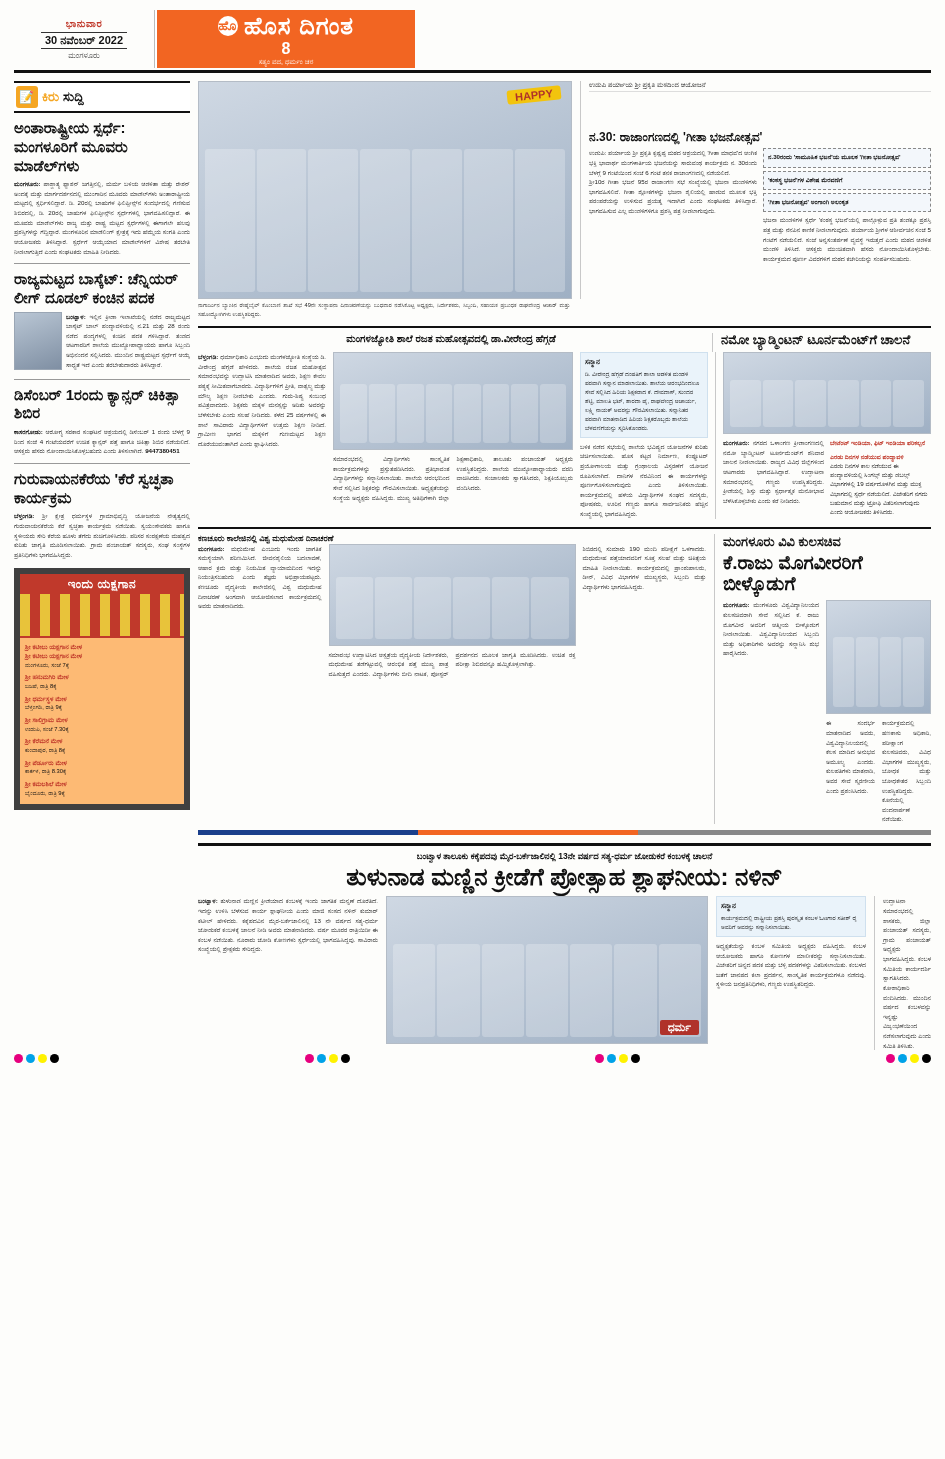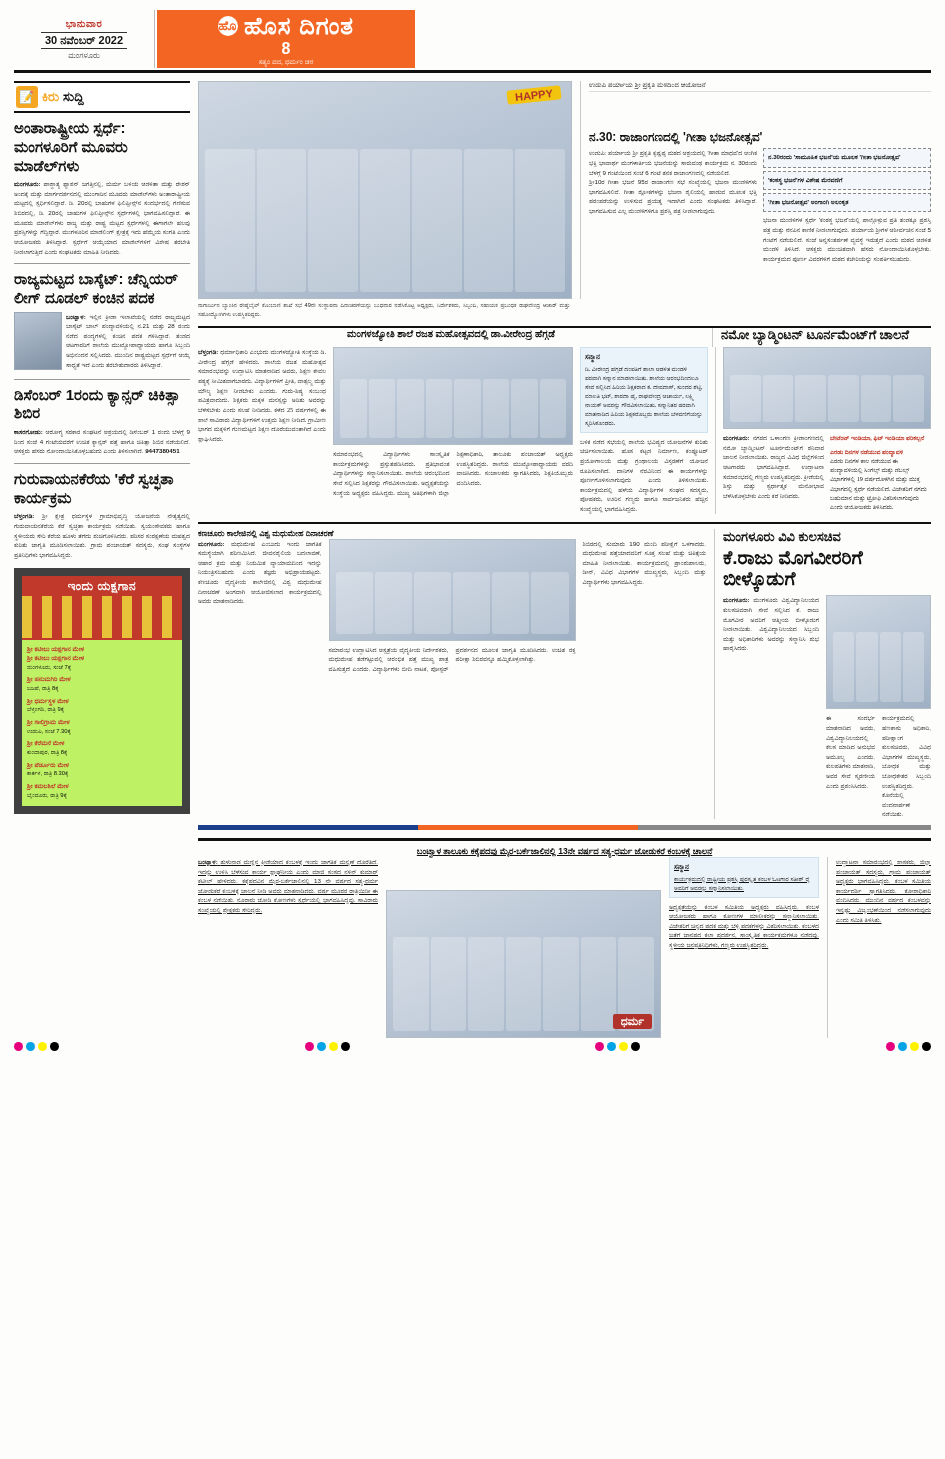--- a/index.html
+++ b/index.html
@@ -41,40 +41,40 @@
   .kirusuddi .t2{font-size:13px;font-weight:bold;color:#111;}
 
   .rail-head{font-size:15px;font-weight:bold;line-height:1.25;margin:6px 0 4px;color:#111;}
   .rail-sep{border-top:1px solid #999;margin:7px 0 5px;}
 
   .photo{background:linear-gradient(160deg,#cfd8e3,#9fb0c4);border:1px solid #b4bcc6;position:relative;overflow:hidden;}
 
   .mug{width:46px;height:56px;float:left;margin:0 4px 2px 0;background:linear-gradient(160deg,#b9c6d4,#7f8fa3);border:1px solid #9aa6b4;}
 
   
-  .yaksha{border:8px solid #404040;margin-top:8px;background:#bef264;}
+  .yaksha{border:6px solid #404040;margin-top:8px;background:#fdba74;}
   .yaksha .yhead{background:#c0392b;color:#fff;font-size:12px;font-weight:bold;text-align:center;padding:3px 0;letter-spacing:.5px;}
   .yaksha .ystage{height:42px;background:repeating-linear-gradient(90deg,#e8c33a 0 10px,#c0392b 10px 20px);border-bottom:2px solid #c0392b;}
   .yaksha .ybody{padding:4px 5px;font-size:5.8px;line-height:1.5;}
   .yaksha .yitem{margin-bottom:3px;}
   .yaksha .ytitle{font-weight:bold;color:#c0392b;font-size:6.4px;}
 
   
   .topgrid{display:flex;gap:8px;}
   .topphoto{width:372px;height:216px;}
   .udupi{flex:1;padding-left:8px;border-left:1px solid #c8c8c8;}
   .udupi .over{font-size:6.8px;color:#111;border-bottom:1px solid #ddd;padding-bottom:2px;margin-bottom:3px;}
   .udupi .hl{font-size:12px;margin-bottom:4px;margin-top:38px;}
   .udupi .two{display:flex;gap:6px;}
   .udupi .two .c{flex:1;}
   .sidebox{border:1px dashed #888;background:#f3f7fb;padding:3px 4px;font-size:6.2px;line-height:1.5;}
   .sidebox .b{font-weight:bold;display:block;margin-bottom:2px;}
 
   
-  .mj{margin-top:8px;border-top:2px solid #111;font-family:Liberation Serif, serif;}
+  .mj{margin-top:8px;border-top:2px solid #111;padding-top:5px;}
   .mj .over{font-size:10px;font-weight:bold;text-align:center;}
   .mj .big{font-size:29px;font-weight:bold;text-align:center;letter-spacing:.5px;line-height:1.1;margin:2px 0 6px;}
   .mj .row{display:flex;gap:7px;}
   .mj .c1{width:128px;}
   .mj .c2{width:240px;}
   .mj .c3{width:128px;}
   .mj .c4{flex:1;border-left:1px solid #c8c8c8;padding-left:7px;}
   .badge-place{font-size:6.2px;font-weight:bold;}
   .sanmana{background:#eaf3fa;border:1px solid #cfe0ee;padding:4px;font-size:6px;line-height:1.5;}
   .sanmana .h{font-weight:bold;font-size:7px;margin-bottom:2px;}
@@ -86,26 +86,26 @@
   
   .db{margin-top:8px;border-top:2px solid #111;padding-top:5px;display:flex;gap:8px;}
   .db .left{width:508px;}
   .db .right{flex:1;border-left:1px solid #c8c8c8;padding-left:8px;}
   .db .over{font-size:8px;font-weight:bold;}
   .db .big{font-size:21px;font-weight:bold;line-height:1.15;margin:2px 0 5px;}
   .db .cols3{display:flex;gap:7px;}
   .db .cols3 .c{flex:1;}
 
   
-  .bt{margin-top:8px;border-top:3px solid #111;padding-top:5px;text-decoration:underline;}
+  .bt{margin-top:8px;border-top:3px solid #111;padding-top:5px;}
   .bt .over{font-size:8.5px;font-weight:bold;text-align:center;}
   .bt .big{font-size:24px;font-weight:bold;text-align:center;margin:2px 0 6px;line-height:1.1;}
   .bt .row{display:flex;gap:8px;}
   .bt .c1{width:180px;}
-  .bt .c2{width:275px;margin-top:33px;}
+  .bt .c2{width:322px;}
   .bt .c3{width:150px;}
   .bt .c4{flex:1;border-left:1px solid #c8c8c8;padding-left:8px;}
 
   .footline{display:flex;justify-content:space-between;align-items:center;margin-top:4px;}
   .fgroup{display:flex;gap:3px;}
 
   .pillbar{height:5px;background:linear-gradient(90deg,#1b3f8b 0 30%,#f26522 30% 60%,#888 60% 100%);margin:6px 0;}
 
   
   .grouprow{display:flex;gap:2px;align-items:flex-end;height:100%;padding:6px;box-sizing:border-box;}
@@ -391,20 +391,21 @@
               </div>
             </div>
           </div>
         </div>
       </div>
 
       <div class="pillbar"></div>
 
       <div class="bt">
         <div class="over">ಬಂಟ್ವಾಳ ತಾಲೂಕು ಕಕ್ಕೆಪದವು ಮೈರ-ಬರ್ಕೆಜಾಲಿನಲ್ಲಿ 13ನೇ ವರ್ಷದ ಸತ್ಯ-ಧರ್ಮ ಜೋಡುಕರೆ ಕಂಬಳಕ್ಕೆ ಚಾಲನೆ</div>
+        <div class="big">ತುಳುನಾಡ ಮಣ್ಣಿನ ಕ್ರೀಡೆಗೆ ಪ್ರೋತ್ಸಾಹ ಶ್ಲಾಘನೀಯ: ನಳಿನ್</div>
         <div class="row">
           <div class="c1">
             <div class="body-text">
               <span class="badge-place">ಬಂಟ್ವಾಳ:</span>
               <span>ತುಳುನಾಡ ಮಣ್ಣಿನ ಕ್ರೀಡೆಯಾದ ಕಂಬಳಕ್ಕೆ ಇಂದು ಜಾಗತಿಕ ಮನ್ನಣೆ ದೊರೆತಿದೆ. ಇದನ್ನು ಉಳಿಸಿ ಬೆಳೆಸುವ ಕಾರ್ಯ ಶ್ಲಾಘನೀಯ ಎಂದು ಮಾಜಿ ಸಂಸದ ನಳಿನ್ ಕುಮಾರ್ ಕಟೀಲ್ ಹೇಳಿದರು. ಕಕ್ಕೆಪದವಿನ ಮೈರ-ಬರ್ಕೆಜಾಲಿನಲ್ಲಿ 13 ನೇ ವರ್ಷದ ಸತ್ಯ-ಧರ್ಮ ಜೋಡುಕರೆ ಕಂಬಳಕ್ಕೆ ಚಾಲನೆ ನೀಡಿ ಅವರು ಮಾತನಾಡಿದರು.
 
 ವರ್ಷ ಮೂರರ ರಾತ್ರಿಯಿಡೀ ಈ ಕಂಬಳ ನಡೆಯಿತು. ನೂರಾರು ಜೋಡಿ ಕೋಣಗಳು ಸ್ಪರ್ಧೆಯಲ್ಲಿ ಭಾಗವಹಿಸಿದ್ದವು. ಸಾವಿರಾರು ಸಂಖ್ಯೆಯಲ್ಲಿ ಪ್ರೇಕ್ಷಕರು ಸೇರಿದ್ದರು.</span>
             </div>
           </div>
           <div class="c2">

